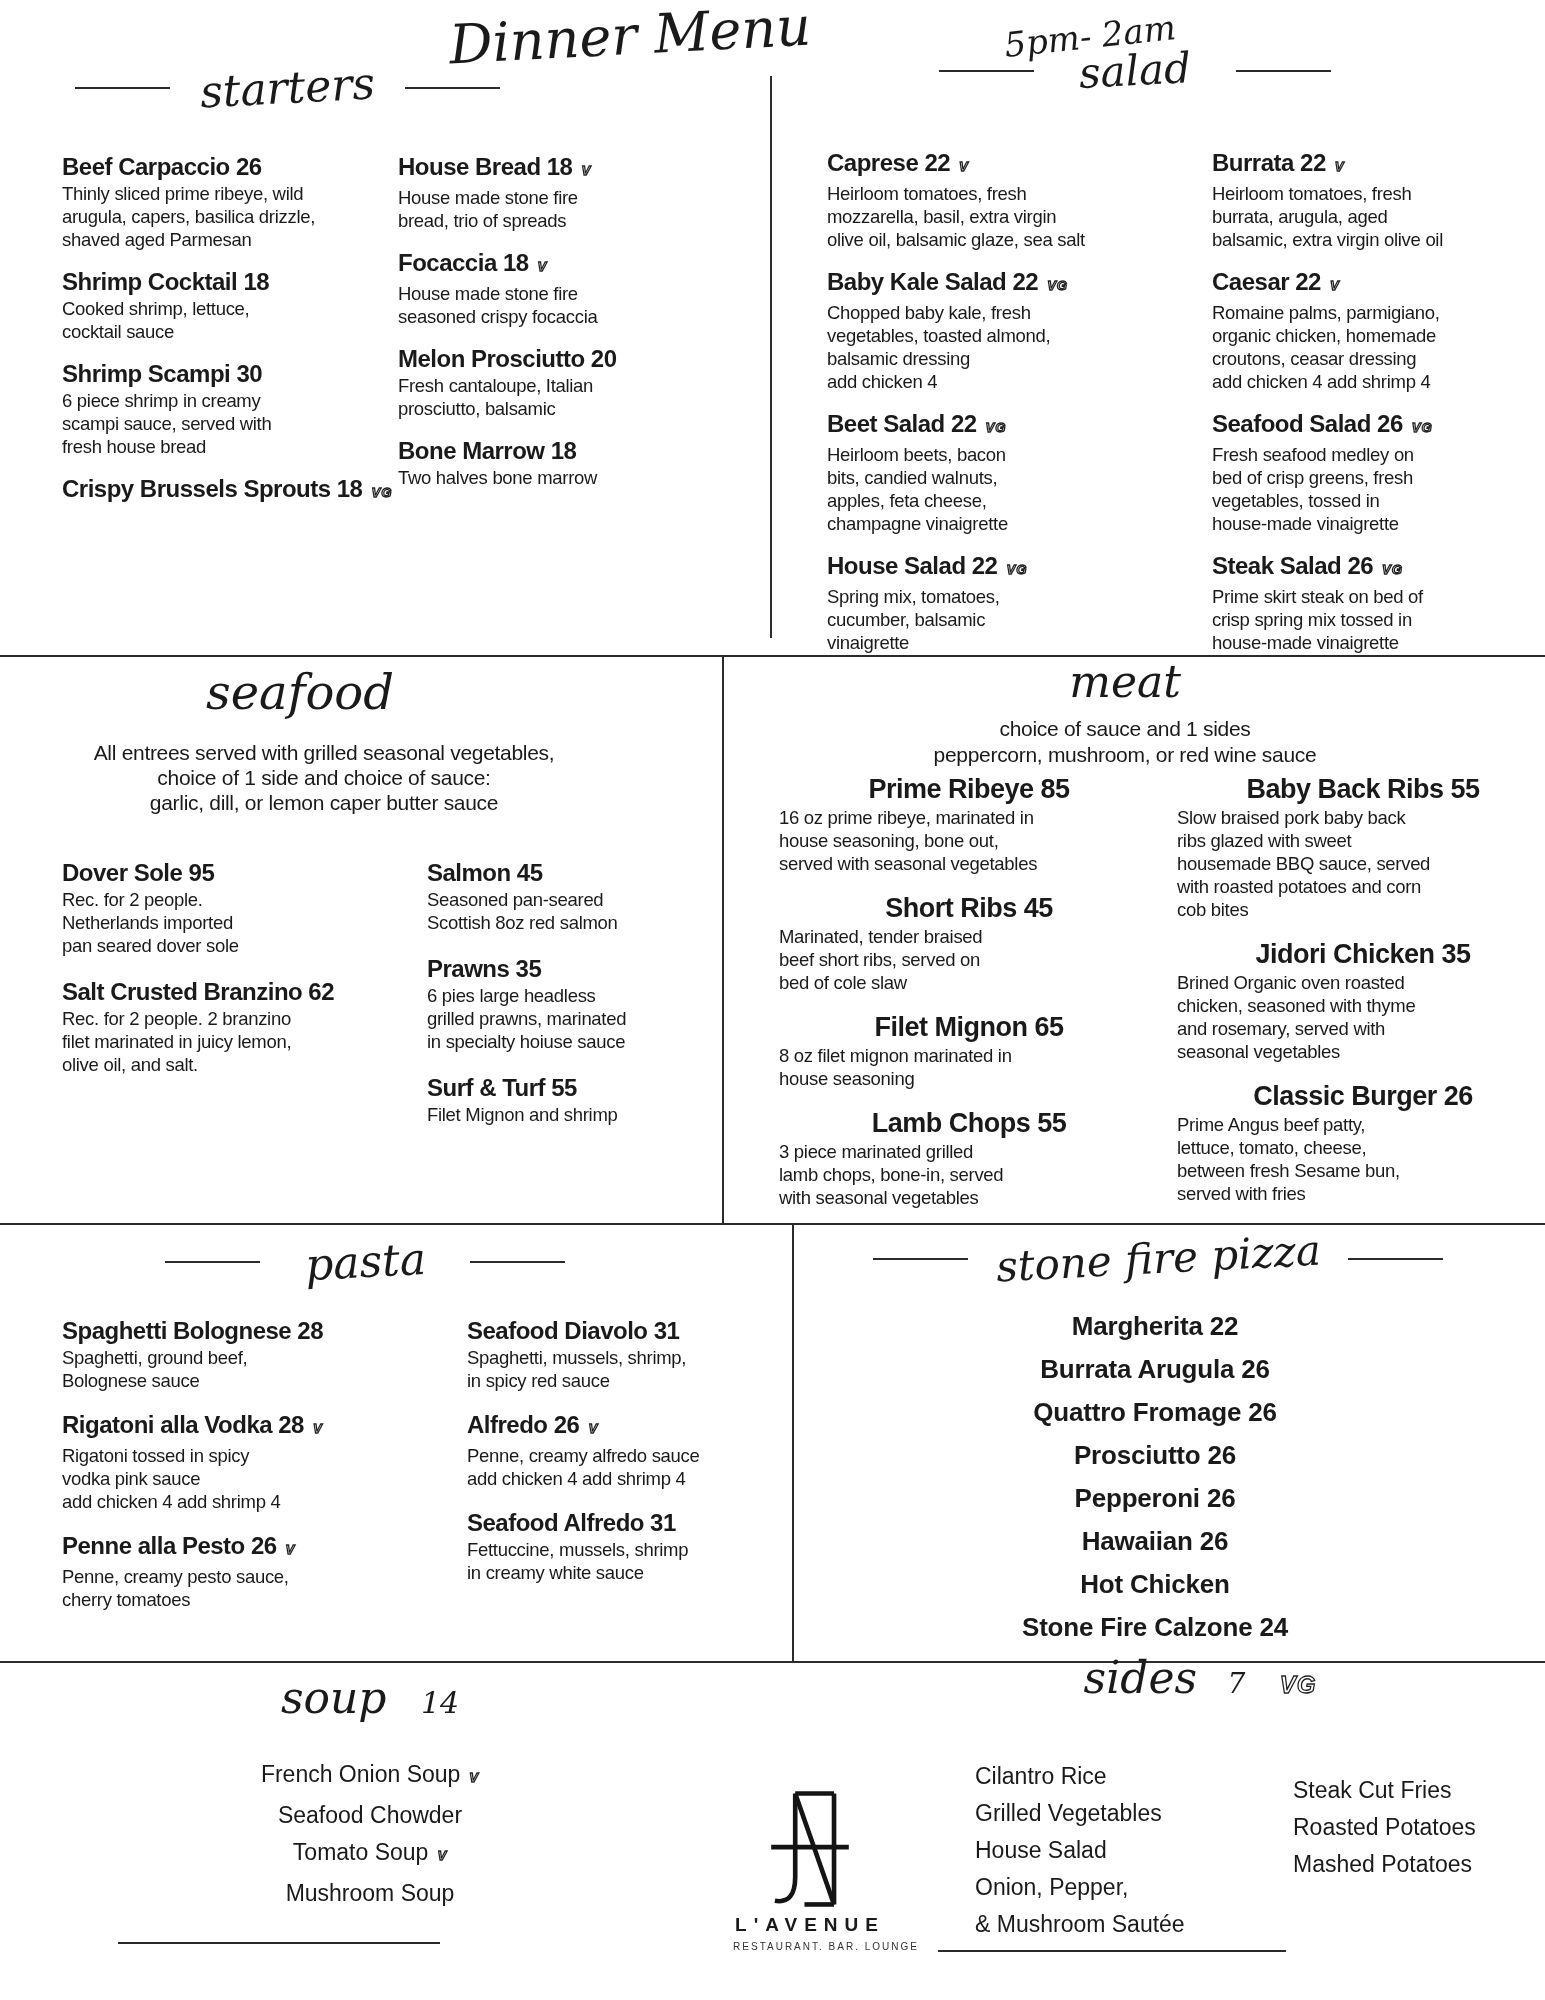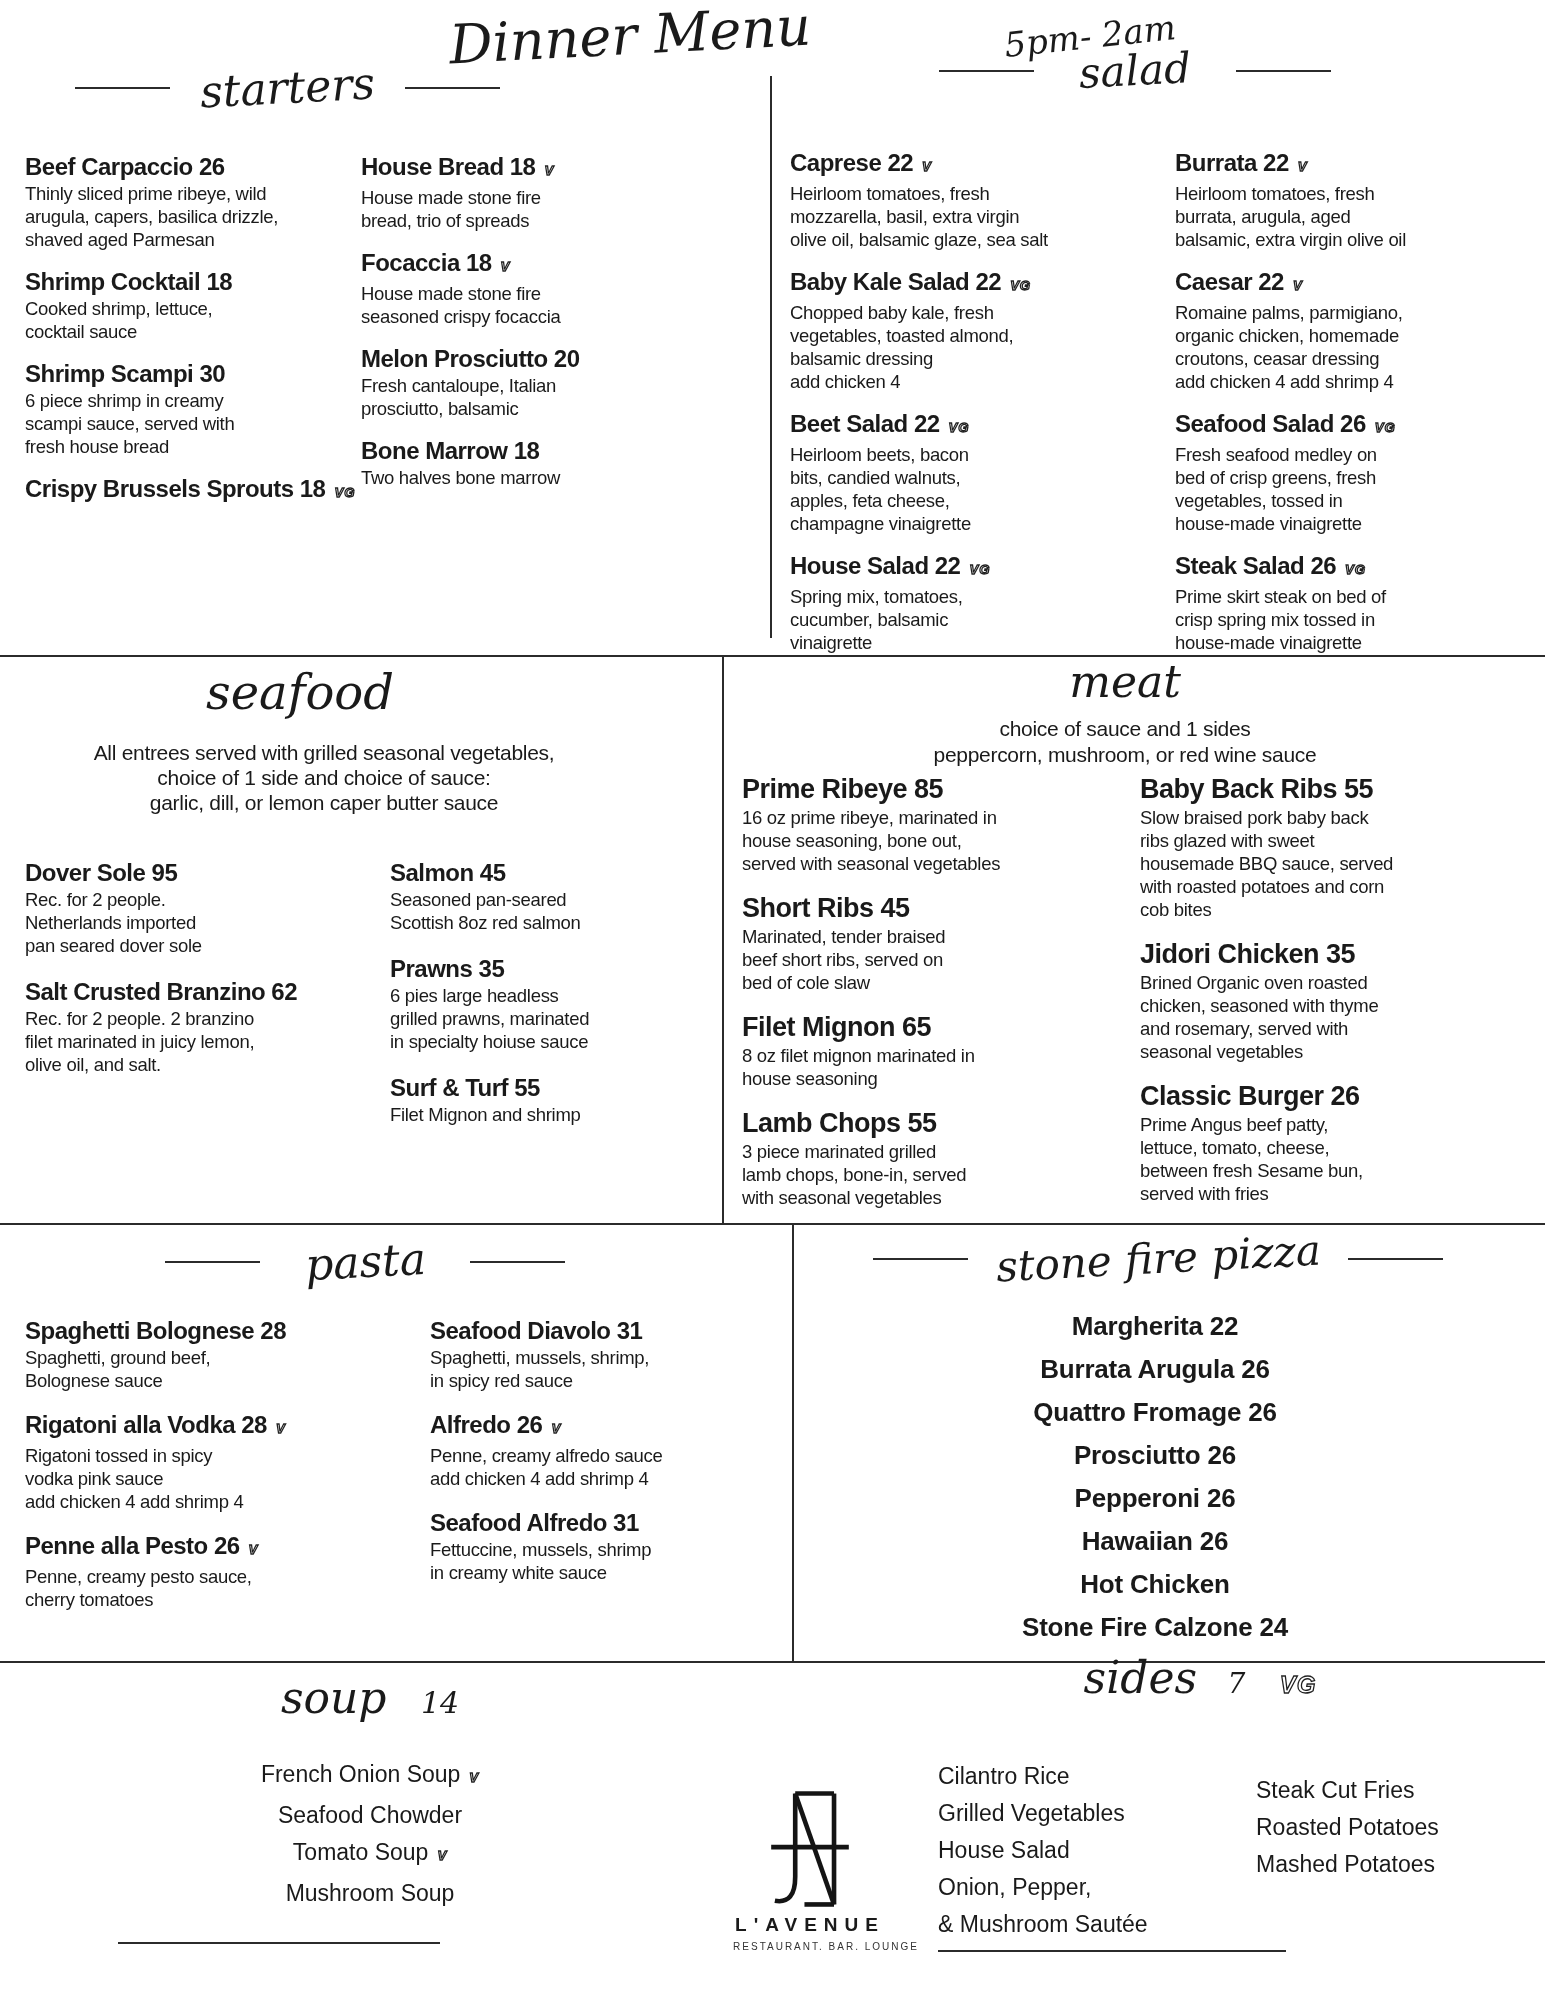--- a/index.html
+++ b/index.html
@@ -8,33 +8,33 @@
   .abs{position:absolute;}
   
   .hline{position:absolute;height:2px;background:#2b2b2b;}
   .vline{position:absolute;width:2px;background:#2b2b2b;}
   .rule{display:inline-block;height:2px;background:#2b2b2b;width:95px;flex:0 0 auto;}
   
   .script{font-family:"DejaVu Serif", serif;font-style:italic;font-weight:500;
           white-space:nowrap;transform:rotate(-3deg);}
   .sec-head{display:flex;align-items:center;justify-content:center;gap:30px;}
   
-  .cols{display:flex;align-items:flex-start;}
+  .cols{display:flex;align-items:flex-start;margin-left:37px;}
   .col{display:block;}
   .item{margin-bottom:16px;}
   .item-title{display:flex;align-items:baseline;white-space:nowrap;line-height:30px;}
   .nm{font-weight:700;font-size:24px;letter-spacing:-0.5px;}
   .badge{font-style:italic;font-weight:800;font-size:0.82em;color:#fff;
          -webkit-text-stroke:1.3px #1f1f1f;letter-spacing:1px;margin-left:9px;}
   .item-sub{font-weight:700;font-size:20px;line-height:23px;white-space:pre-line;}
   .item-desc{font-size:18.5px;line-height:23px;letter-spacing:-0.3px;white-space:pre-line;}
   .intro{font-size:21px;line-height:25px;text-align:center;white-space:pre-line;letter-spacing:-0.3px;}
   
   .big-name .nm{font-size:27px;}
-  .big-name .item-title{line-height:34px;}
+  .big-name .item-title{line-height:34px;justify-content:center;}
   .big-name .item{margin-bottom:16px;}
   
   .pizza-list .item{margin-bottom:10px;}
   .pizza-list .item-title{justify-content:center;line-height:33px;}
   .pizza-list .nm{font-size:26px;letter-spacing:-0.2px;}
   
   .plain .item{margin-bottom:13px;}
   .plain .item-title{line-height:24px;}
   .plain .nm{font-weight:400;font-size:23px;letter-spacing:0;}
   .center-list .item-title{justify-content:center;}

